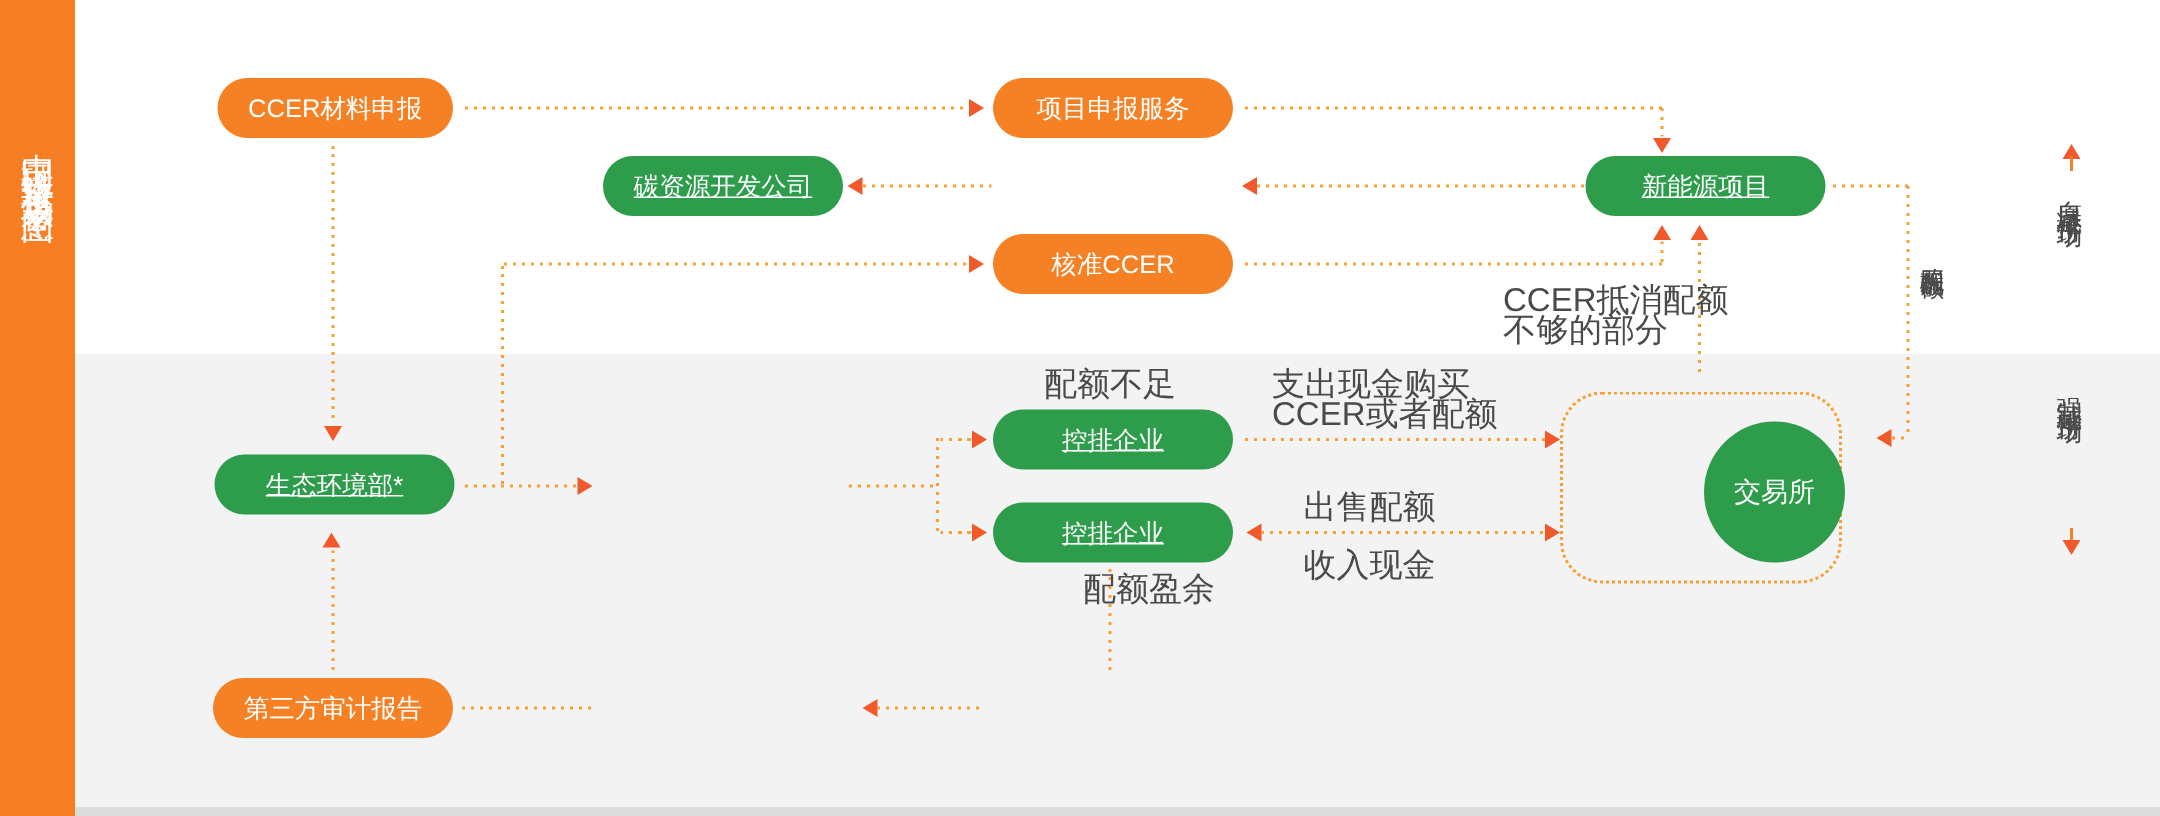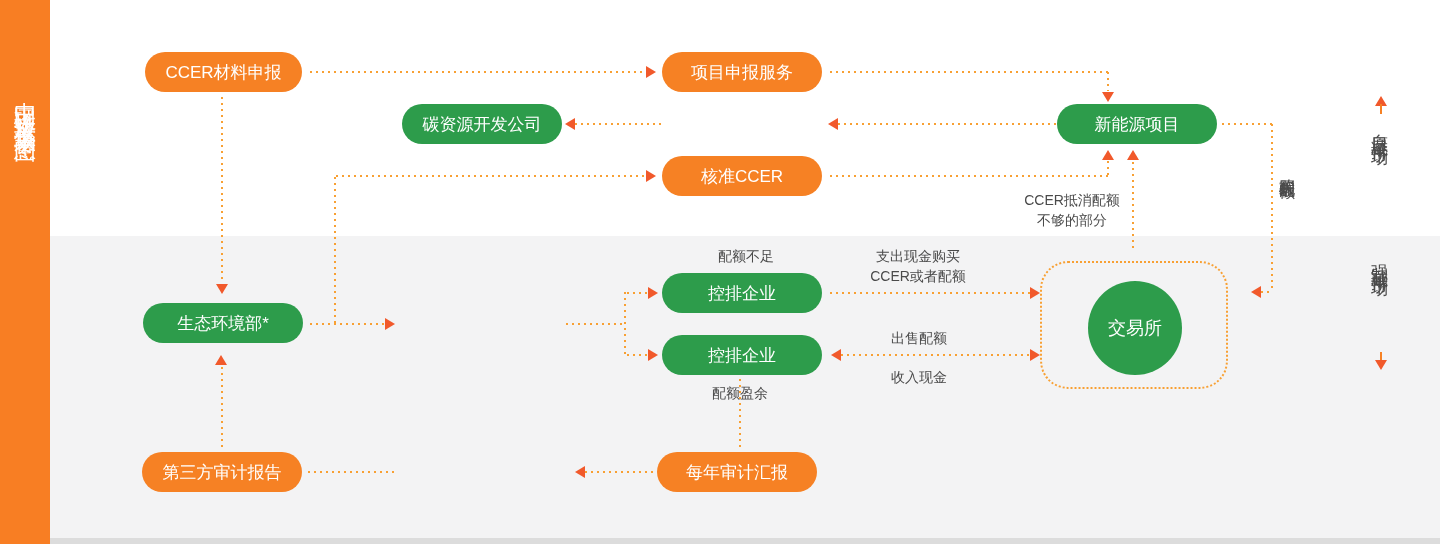--- a/index.html
+++ b/index.html
@@ -14,31 +14,31 @@
   }
   *{margin:0;padding:0;box-sizing:border-box;}
   body{font-family:"Liberation Sans",sans-serif;background:#fff;}
   .canvas{position:relative;width:1440px;height:544px;background:#fff;overflow:hidden;}
   .band-bottom{position:absolute;left:50px;top:236px;width:1390px;height:302px;background:var(--gray_band);}
   .bottom-strip{position:absolute;left:50px;top:538px;width:1390px;height:6px;background:var(--bottom_strip);}
   .sidebar{position:absolute;left:0;top:0;width:50px;height:544px;background:var(--sidebar_bg);}
   .sidebar-title{position:absolute;left:14px;top:84px;writing-mode:vertical-rl;color:#fff;font-size:22px;letter-spacing:4px;line-height:22px;white-space:nowrap;}
   .pill{position:absolute;height:40px;border-radius:20px;display:flex;align-items:center;justify-content:center;color:#fff;font-size:17px;white-space:nowrap;}
   .pill.o{background:var(--orange);}
-  .pill.g{background:var(--green);}
-  .circle{position:absolute;left:1088px;top:281px;width:94px;height:94px;border-radius:50%;background:var(--green);display:flex;align-items:center;justify-content:center;color:#fff;font-size:18px;}
+  .pill.g{background:var(--green);text-decoration:underline;}
+  .circle{position:absolute;left:1136px;top:281px;width:94px;height:94px;border-radius:50%;background:var(--green);display:flex;align-items:center;justify-content:center;color:#fff;font-size:18px;}
   .xbox{position:absolute;left:1040px;top:261px;width:188px;height:128px;border:2px dotted var(--dots);border-radius:28px;}
   .hl{position:absolute;height:2px;background-image:repeating-linear-gradient(90deg,var(--dots) 0 2px,transparent 2px 6px);}
   .vl{position:absolute;width:2px;background-image:repeating-linear-gradient(180deg,var(--dots) 0 2px,transparent 2px 6px);}
   .arr{position:absolute;width:0;height:0;}
   .arr.r{border-top:6px solid transparent;border-bottom:6px solid transparent;border-left:10px solid var(--arrow);}
   .arr.l{border-top:6px solid transparent;border-bottom:6px solid transparent;border-right:10px solid var(--arrow);}
   .arr.u{border-left:6px solid transparent;border-right:6px solid transparent;border-bottom:10px solid var(--arrow);}
   .arr.d{border-left:6px solid transparent;border-right:6px solid transparent;border-top:10px solid var(--arrow);}
-  .lbl{position:absolute;color:var(--label);font-size:14px;text-align:center;line-height:20px;white-space:nowrap;}
+  .lbl{position:absolute;color:var(--label);font-size:22px;line-height:20px;white-space:nowrap;}
   .vtext{position:absolute;writing-mode:vertical-rl;color:var(--label);font-size:17px;letter-spacing:3px;line-height:17px;white-space:nowrap;}
   .vtext.small{font-size:16px;letter-spacing:1px;}
   .mshaft{position:absolute;width:2px;background:var(--orange);}
 </style>
 </head>
 <body>
 
 <div class="canvas">
 
   <div class="band-bottom"></div>
@@ -112,24 +112,23 @@
 
   <div class="pill o" style="left:145px;top:52px;width:157px">CCER材料申报</div>
   <div class="pill o" style="left:662px;top:52px;width:160px">项目申报服务</div>
   <div class="pill g" style="left:402px;top:104px;width:160px">碳资源开发公司</div>
   <div class="pill g" style="left:1057px;top:104px;width:160px">新能源项目</div>
   <div class="pill o" style="left:662px;top:156px;width:160px">核准CCER</div>
   <div class="pill g" style="left:662px;top:273px;width:160px">控排企业</div>
   <div class="pill g" style="left:143px;top:303px;width:160px">生态环境部*</div>
   <div class="pill g" style="left:662px;top:335px;width:160px">控排企业</div>
   <div class="pill o" style="left:142px;top:452px;width:160px">第三方审计报告</div>
-  <div class="pill o" style="left:657px;top:452px;width:160px">每年审计汇报</div>
 
   <div class="lbl" style="left:696px;top:246px;width:100px">配额不足</div>
-  <div class="lbl" style="left:690px;top:383px;width:100px">配额盈余</div>
+  <div class="lbl" style="left:722px;top:383px;width:100px">配额盈余</div>
 
   <div class="lbl" style="left:848px;top:246px;width:140px">
     <div>支出现金购买</div>
     <div>CCER或者配额</div>
   </div>
 
   <div class="lbl" style="left:869px;top:328px;width:100px">出售配额</div>
   <div class="lbl" style="left:869px;top:367px;width:100px">收入现金</div>
 
   <div class="lbl" style="left:1002px;top:190px;width:140px">

